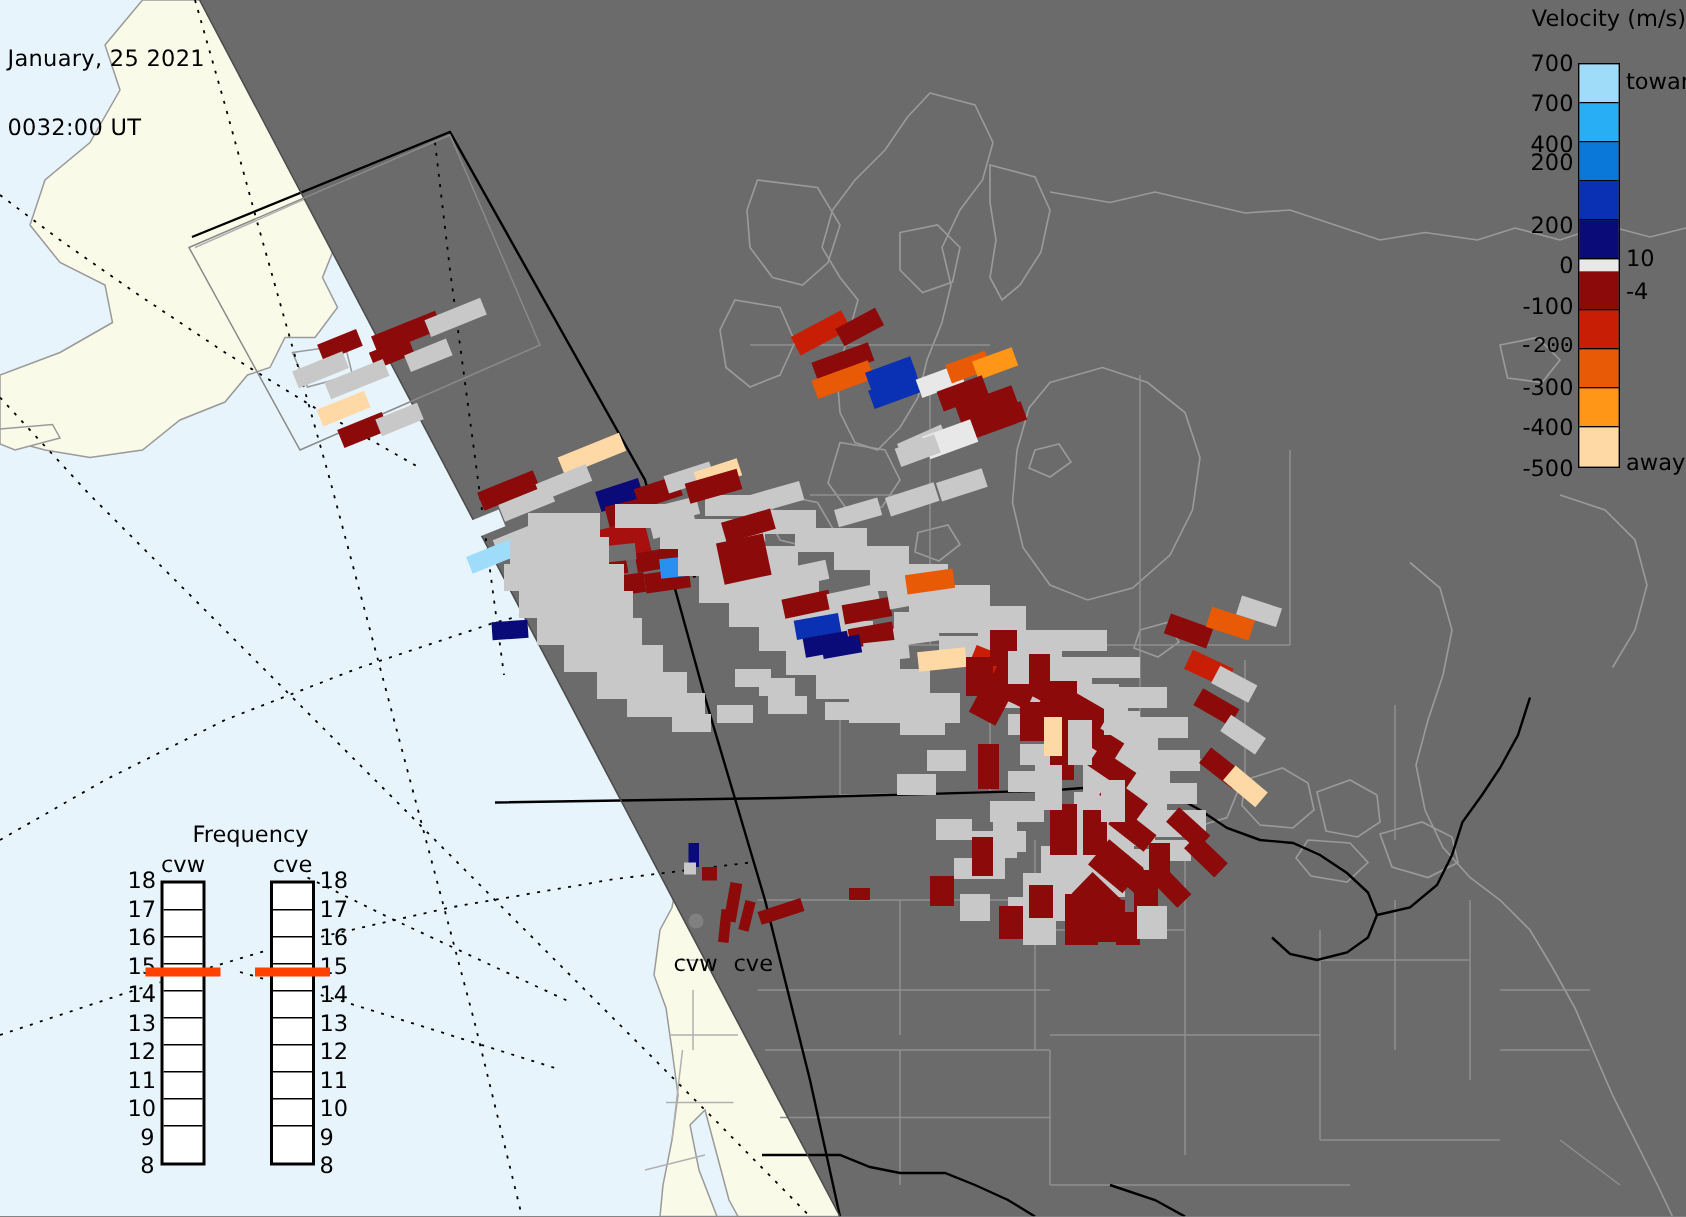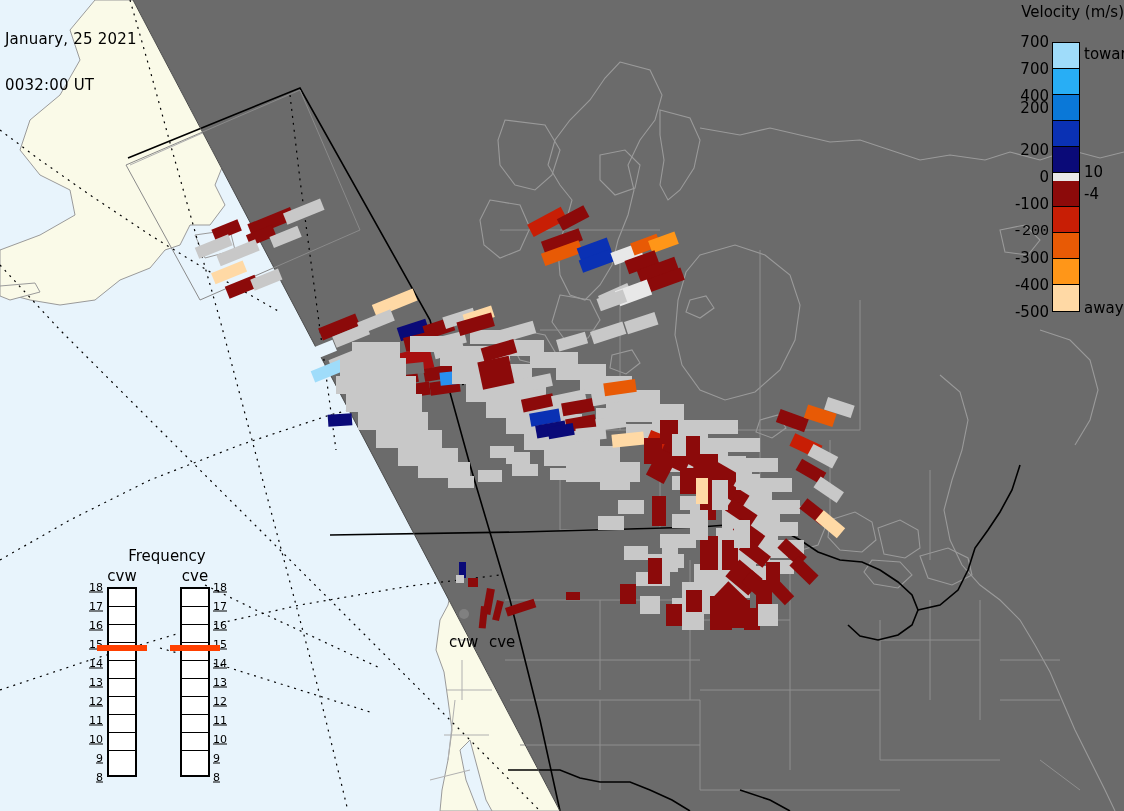--- a/index.html
+++ b/index.html
@@ -30,22 +30,22 @@
   
   #freq{position:absolute;left:85px;top:545px;width:170px;height:235px;}
   #freq .ftitle{position:absolute;left:22px;top:2px;width:120px;text-align:center;
                 color:#000;font-size:15px;}
   #freq .flab{position:absolute;top:22px;color:#000;font-size:15px;text-align:center;width:50px;}
   #freq .gauge{position:absolute;top:42px;width:30px;height:190px;
                border:2px solid #000;box-sizing:border-box;background:#fff;}
   #freq .gcell{width:100%;box-sizing:border-box;border-bottom:1px solid #000;}
   #freq .gcell:last-child{border-bottom:none;}
   #freq .marker{position:absolute;height:6px;background:#FF4000;}
-  #freq .ftick{position:absolute;color:#000;font-size:11px;
-               transform:translateY(-50%);white-space:nowrap;text-decoration:underline;}
+  #freq .ftick{position:absolute;color:#000;font-size:15px;
+               transform:translateY(-50%);white-space:nowrap;}
 
   
   .site{position:absolute;color:#000;font-size:15px;white-space:nowrap;}
 </style>
 </head>
 <body>
 
 <div id="stage">
 
   <svg id="mapsvg" viewBox="0 0 1124 811" preserveAspectRatio="none">

